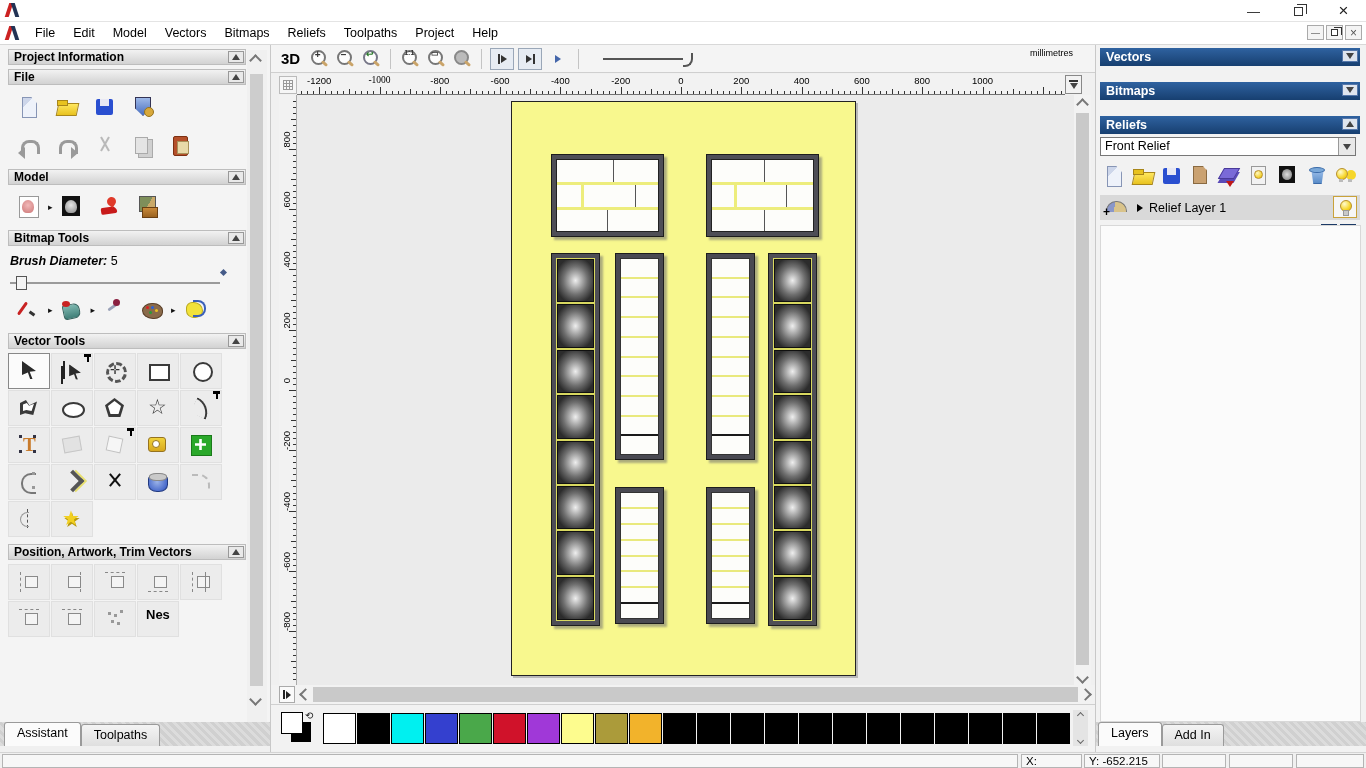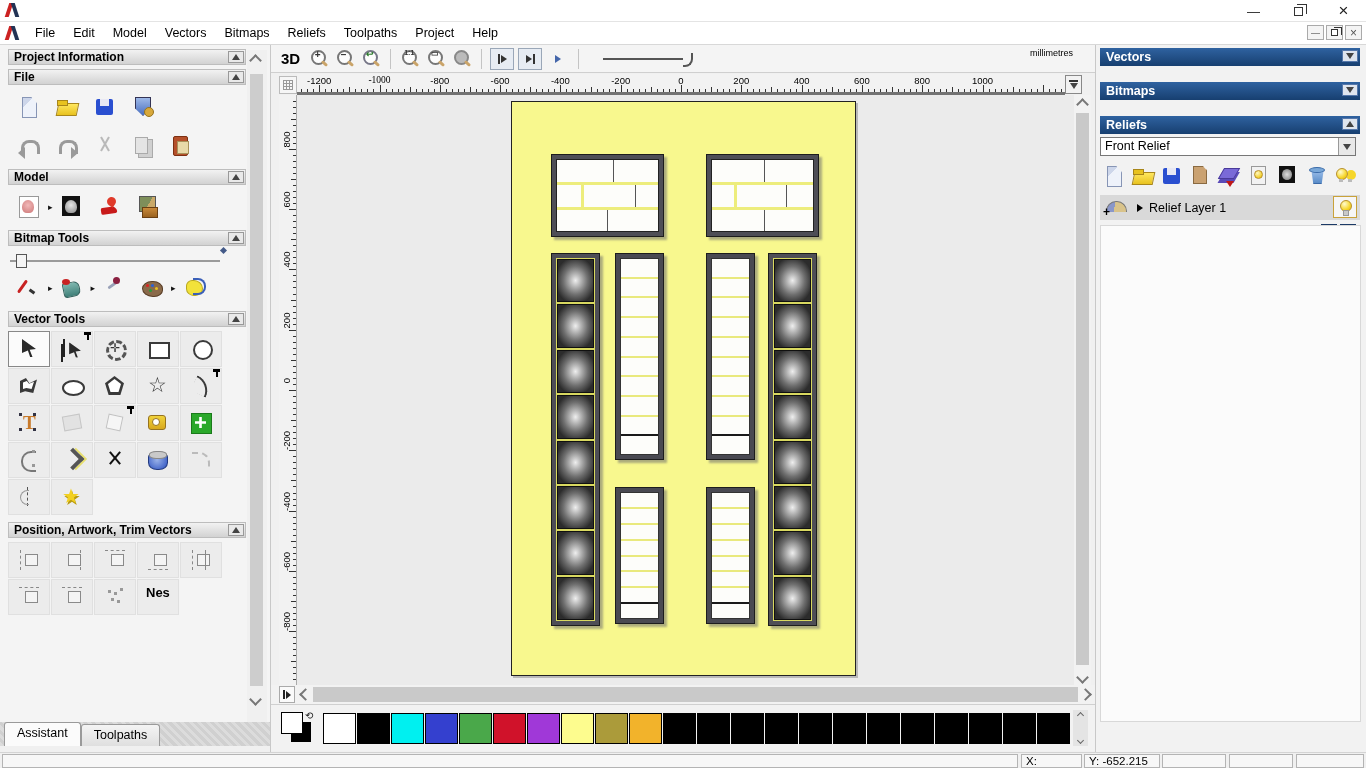--- a/index.html
+++ b/index.html
@@ -78,21 +78,21 @@
   .pan-bar { width:2px; height:10px; background:#333; }
   .pan-btn.flat { border-color:transparent; background:transparent; }
   .pan-btn.flat .pan-glyph { border-left-color:#4466aa; }
   .stroke-preview { position:relative; width:95px; height:20px; margin-left:16px; }
   .stroke-preview:before { content:""; position:absolute; left:0; top:9px; width:80px; height:2px; background:#555; }
   .stroke-preview:after { content:""; position:absolute; left:80px; top:4px; width:8px; height:12px; border-right:2px solid #555; border-bottom:2px solid #555; border-radius:0 0 8px 0; }
 
   .ruler-corner { position:absolute; left:8px; top:31px; width:18px; height:18px; border:1px solid #bbb; background:#f6f6f6; }
   .ruler-corner:before { content:""; position:absolute; left:3px; top:3px; width:10px; height:10px;
     background:repeating-linear-gradient(90deg,#999 0 1px,transparent 1px 3px), repeating-linear-gradient(0deg,#999 0 1px,transparent 1px 3px); }
-  .hruler { position:absolute; left:26px; top:29px; width:768px; height:22px; background:#f2f2f2; border-bottom:4px solid #737373; overflow:hidden; }
+  .hruler { position:absolute; left:26px; top:29px; width:768px; height:22px; background:#f2f2f2; border-bottom:2px solid #737373; overflow:hidden; }
   .hruler .lab { position:absolute; top:1px; font-size:9.5px; transform:translateX(-50%); }
   .hruler .tick { position:absolute; bottom:0; width:1px; background:#333; }
   .units { position:absolute; right:22px; top:3px; font-size:9px; }
   .units-drop { position:absolute; left:794px; top:30px; width:17px; height:19px; border:1px solid #888; background:#f2f2f2; display:flex; align-items:center; justify-content:center; flex-direction:column; gap:1px; }
   .units-drop .bar { width:9px; height:1.5px; background:#333; }
   .vruler { position:absolute; left:8px; top:50px; width:18px; height:590px; background:#f2f2f2; border-right:1px solid #aaa; overflow:hidden; }
   .vruler .lab { position:absolute; left:1px; font-size:9.5px; transform:rotate(-90deg); transform-origin:center; width:30px; margin-left:-9px; text-align:center; }
   .vruler .tick { position:absolute; right:0; height:1px; background:#333; }
 
   .canvas { position:absolute; left:26px; top:50px; width:777px; height:590px; background:#ebebeb; overflow:hidden; }
@@ -375,20 +375,24 @@
         <div class="tbtn">
           <span class="ic ic-clipart-browser"></span>
         </div>
       </div>
 
     <div class="section-hdr">
       <span>Bitmap Tools</span>
       <span class="roll-btn">
           <span class="tri-up"></span>
         </span>
+    </div>
+    <div class="brush-row">
+      <span class="brush-label">Brush Diameter:</span>
+      <span>5</span>
     </div>
     <div class="slider">
       <div class="track"></div>
       <div class="thumb"></div>
       <div class="spark"></div>
     </div>
     <div class="icon-row">
         <div class="tbtn">
           <span class="ic ic-paint-brush"></span>
         </div>
@@ -1070,20 +1074,24 @@
     </div>
     <div class="updown">
       <div class="ud-btn">
           <span class="ud-arrow">↑</span>
         </div>
       <div class="ud-btn">
           <span class="ud-arrow">↓</span>
         </div>
     </div>
     <div class="rp-body"></div>
+    <div class="rp-tabs">
+      <div class="lp-tab active">Layers</div>
+      <div class="lp-tab">Add In</div>
+    </div>
   </div>
 
   <div class="statusbar">
     <div class="status-cell" style="left:2px; width:1016px;"></div>
     <div class="status-cell" style="left:1021px; width:61px;">X: 1283.569</div>
     <div class="status-cell" style="left:1084px; width:76px;">Y: -652.215</div>
     <div class="status-cell" style="left:1162px; width:64px;"></div>
     <div class="status-cell" style="left:1229px; width:64px;"></div>
     <div class="status-cell" style="left:1296px; width:68px;"></div>
   </div>

